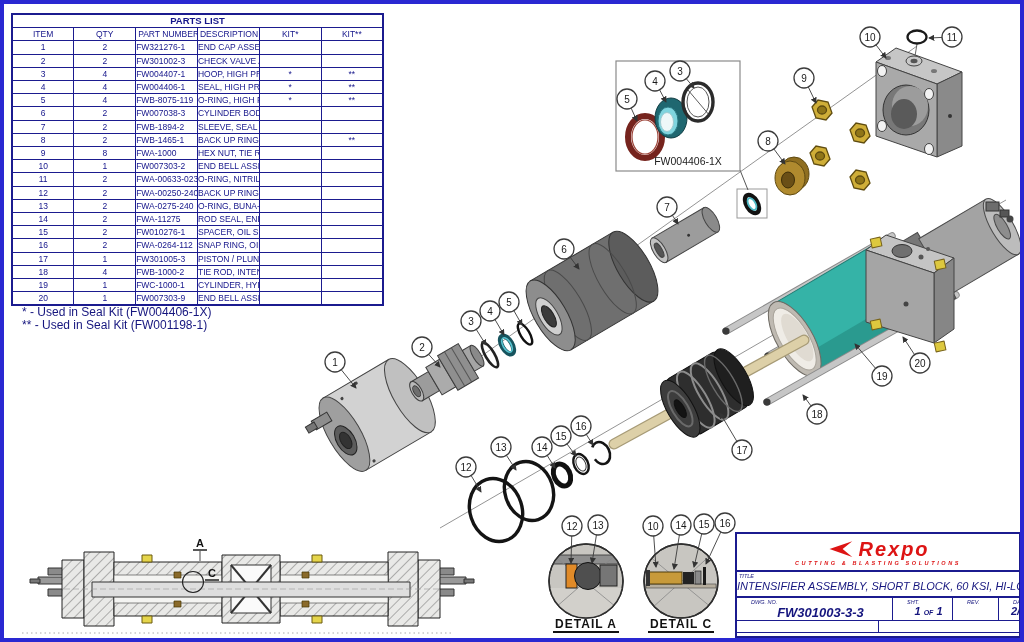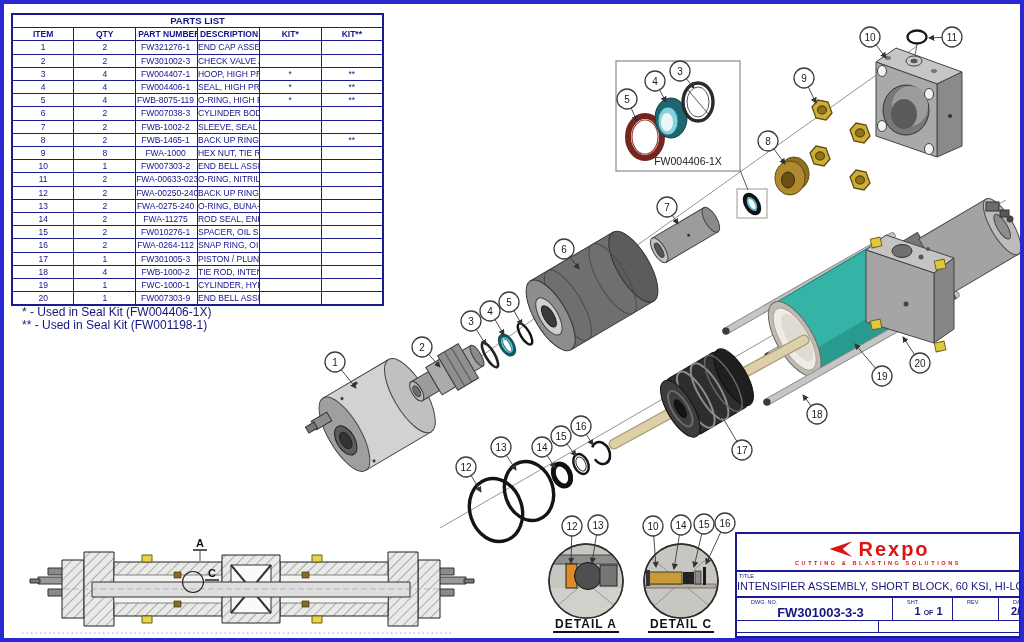--- a/index.html
+++ b/index.html
@@ -3,37 +3,37 @@
 <meta charset="utf-8">
 <style>
   html,body{margin:0;padding:0;background:#9aa0a8;}
   .page{position:relative;width:1016px;height:634px;background:#ffffff;border:4px solid #2a28d2;
         font-family:"Liberation Sans",sans-serif;overflow:hidden;}
   
   .parts-table{position:absolute;left:7px;top:9px;width:373px;border-collapse:collapse;
                table-layout:fixed;background:#fff;}
   .parts-table th,.parts-table td{border:1px solid #1b1b8f;color:#14148a;font-size:8.5px;
                padding:0 2px;height:12.2px;line-height:12.2px;white-space:nowrap;overflow:hidden;}
-  .parts-table thead th{font-weight:bold;text-align:center;}
+  .parts-table thead th{font-weight:normal;text-align:center;}
   .parts-table .tbl-title{font-size:9.5px;font-weight:bold;height:11px;}
   .parts-table{border:2px solid #1b1b8f;}
   .parts-table td.c0,.parts-table td.c1,.parts-table td.c4,.parts-table td.c5{text-align:center;}
-  .parts-table td.c2,.parts-table td.c3{text-align:center;padding-left:0;}
+  .parts-table td.c2,.parts-table td.c3{text-align:left;padding-left:0;}
   .footnotes{position:absolute;left:18px;top:302px;color:#15157e;font-size:12px;line-height:13px;}
   
   .diagram-svg{position:absolute;left:0;top:0;width:1016px;height:634px;}
   .leader{stroke:#3a3a3a;stroke-width:0.9;fill:none;}
   .balloon{fill:#ffffff;stroke:#3c3c3c;stroke-width:1.3;}
   .balloon-num{font:10px "Liberation Sans",sans-serif;fill:#1a1a1a;text-anchor:middle;}
   .detail-label{font:bold 12px "Liberation Sans",sans-serif;fill:#111;text-anchor:middle;letter-spacing:1px;}
   .sec-label{font:bold 11px "Liberation Sans",sans-serif;fill:#111;text-anchor:middle;}
   .inset-label{font:10.5px "Liberation Sans",sans-serif;fill:#222;text-anchor:middle;}
   
   .title-block{position:absolute;left:731px;top:528px;width:282px;height:102px;border:2px solid #1b1b8f;
-               background:#fff;color:#15157e;display:flex;flex-direction:column;}
+               background:#fff;color:#15157e;display:flex;flex-direction:column;font-style:italic;}
   .tb-logo{height:36px;border-bottom:2px solid #1b1b8f;display:flex;flex-direction:column;
            align-items:center;justify-content:center;}
   .tb-logo-row{display:flex;align-items:center;gap:4px;}
   .tb-logo-text{color:#dd1414;font-weight:bold;font-size:20px;letter-spacing:2px;line-height:18px;}
   .tb-tagline{color:#dd1414;font-size:5.5px;letter-spacing:2.6px;font-weight:bold;margin-top:1px;}
   .tb-title-row{height:24px;border-bottom:2px solid #1b1b8f;position:relative;}
   .tb-lbl{position:absolute;left:2px;top:1px;font-size:5.5px;color:#15157e;}
   .tb-title-text{position:absolute;left:0;right:0;top:8px;text-align:center;font-size:11px;
                  color:#15157e;white-space:nowrap;}
   .tb-dwg-row{height:22px;border-bottom:1.5px solid #1b1b8f;display:flex;}
@@ -111,21 +111,21 @@
           <td class="c0">6</td>
           <td class="c1">2</td>
           <td class="c2">FW007038-3</td>
           <td class="c3">CYLINDER BODY, 60 KSI</td>
           <td class="c4"></td>
           <td class="c5"></td>
         </tr>
         <tr>
           <td class="c0">7</td>
           <td class="c1">2</td>
-          <td class="c2">FWB-1002-2</td>
+          <td class="c2">FWB-1894-2</td>
           <td class="c3">SLEEVE, SEAL BACK UP, HP CYLINDER</td>
           <td class="c4"></td>
           <td class="c5"></td>
         </tr>
         <tr>
           <td class="c0">8</td>
           <td class="c1">2</td>
           <td class="c2">FWB-1465-1</td>
           <td class="c3">BACK UP RING, HIGH PRESSURE CYLINDER</td>
           <td class="c4"></td>

